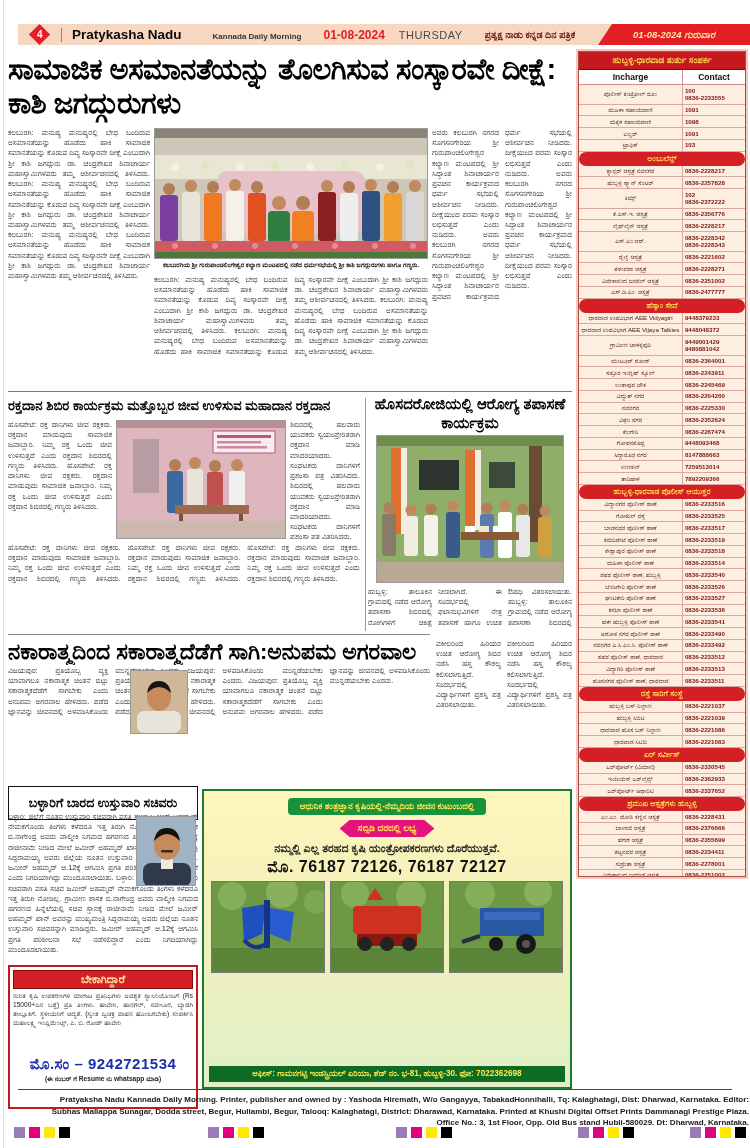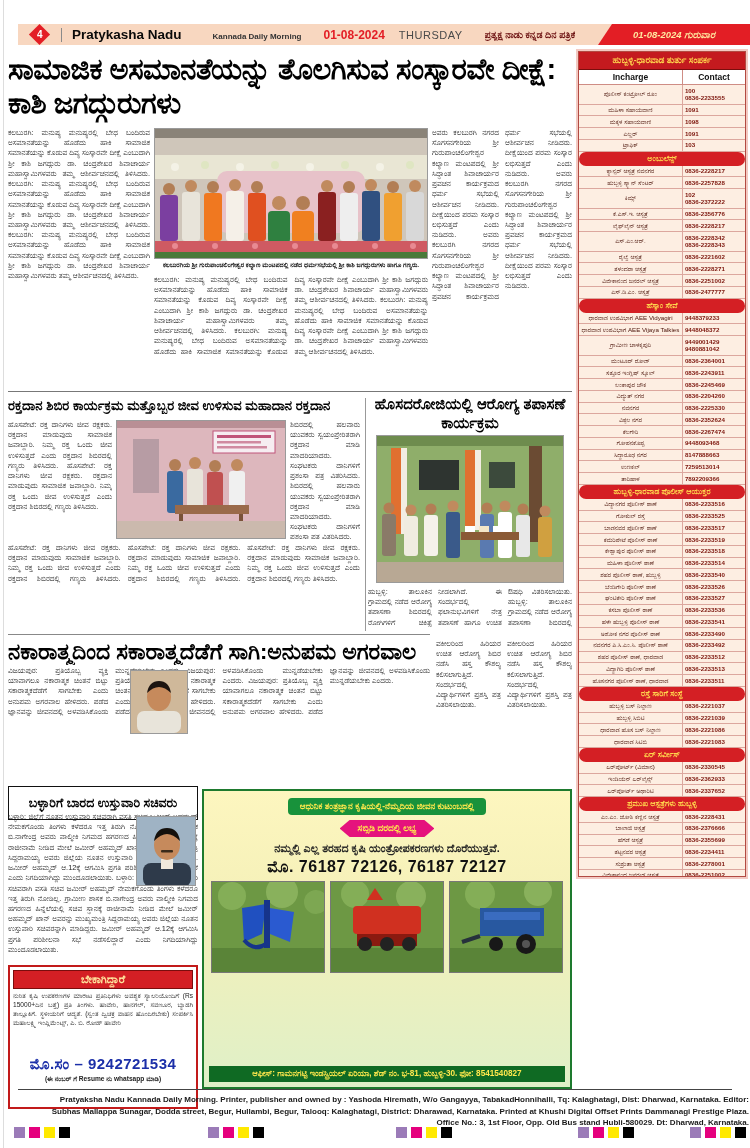--- a/index.html
+++ b/index.html
@@ -360,21 +360,21 @@
             <rect y="66" width="112" height="24" fill="#5a8438"></rect>
             <rect x="30" y="26" width="64" height="28" fill="#2858a0"></rect>
             <rect x="34" y="30" width="56" height="8" fill="#3a6cc0"></rect>
             <path d="M30 54 L12 60" stroke="#26313c" stroke-width="4"></path>
             <circle cx="76" cy="62" r="10" fill="#181818"></circle>
               <circle cx="76" cy="62" r="4" fill="#555"></circle>
             <circle cx="46" cy="62" r="7" fill="#181818"></circle>
           </svg>
         </div>
       </div>
-      <div class="ad-office">ಆಫೀಸ್: ಗಾಮನಗಟ್ಟಿ ಇಂಡಸ್ಟ್ರಿಯಲ್ ಏರಿಯಾ, ಶೆಡ್ ನಂ. ಭ-81, ಹುಬ್ಬಳ್ಳಿ-30. ಫೋ: 8541540827</div>
+      <div class="ad-office">ಆಫೀಸ್: ಗಾಮನಗಟ್ಟಿ ಇಂಡಸ್ಟ್ರಿಯಲ್ ಏರಿಯಾ, ಶೆಡ್ ನಂ. ಭ-81, ಹುಬ್ಬಳ್ಳಿ-30. ಫೋ: 7022362698</div>
     </div>
   </div>
 
   <div class="sidebar">
     <div class="sb-inner">
         <div class="sb-title">ಹುಬ್ಬಳ್ಳಿ-ಧಾರವಾಡ ತುರ್ತು ಸಂಪರ್ಕ</div>
         <div class="sb-colhead">
           <div class="sb-ch">Incharge</div>
           <div class="sb-ch sb-ch2">Contact</div>
         </div>

